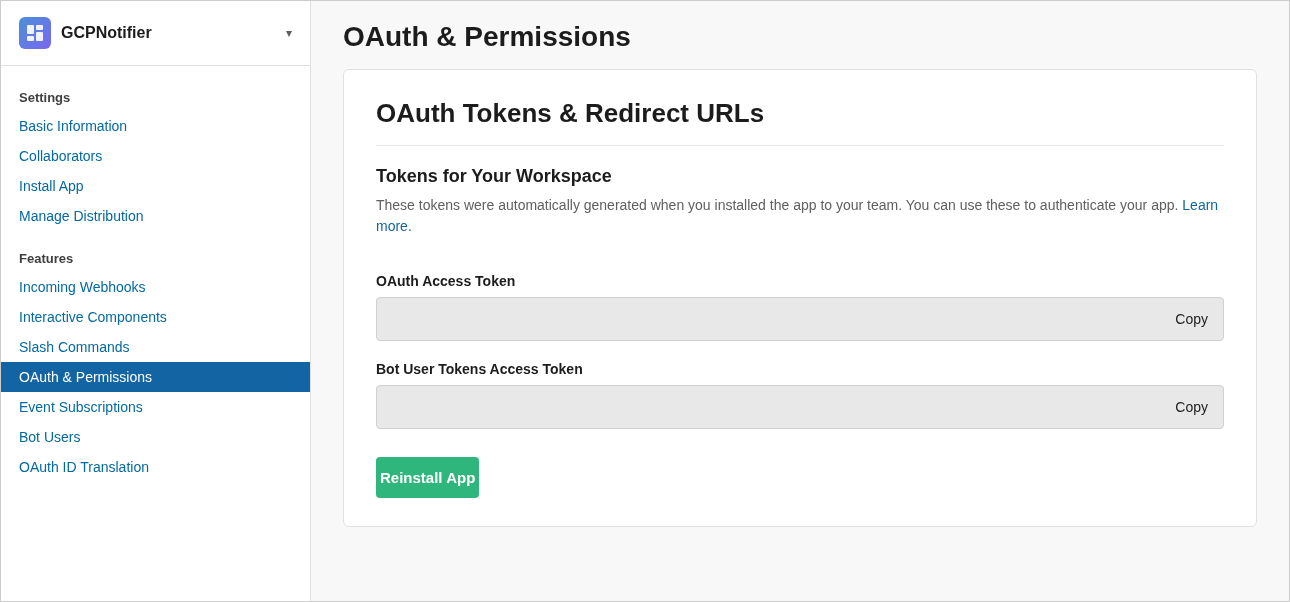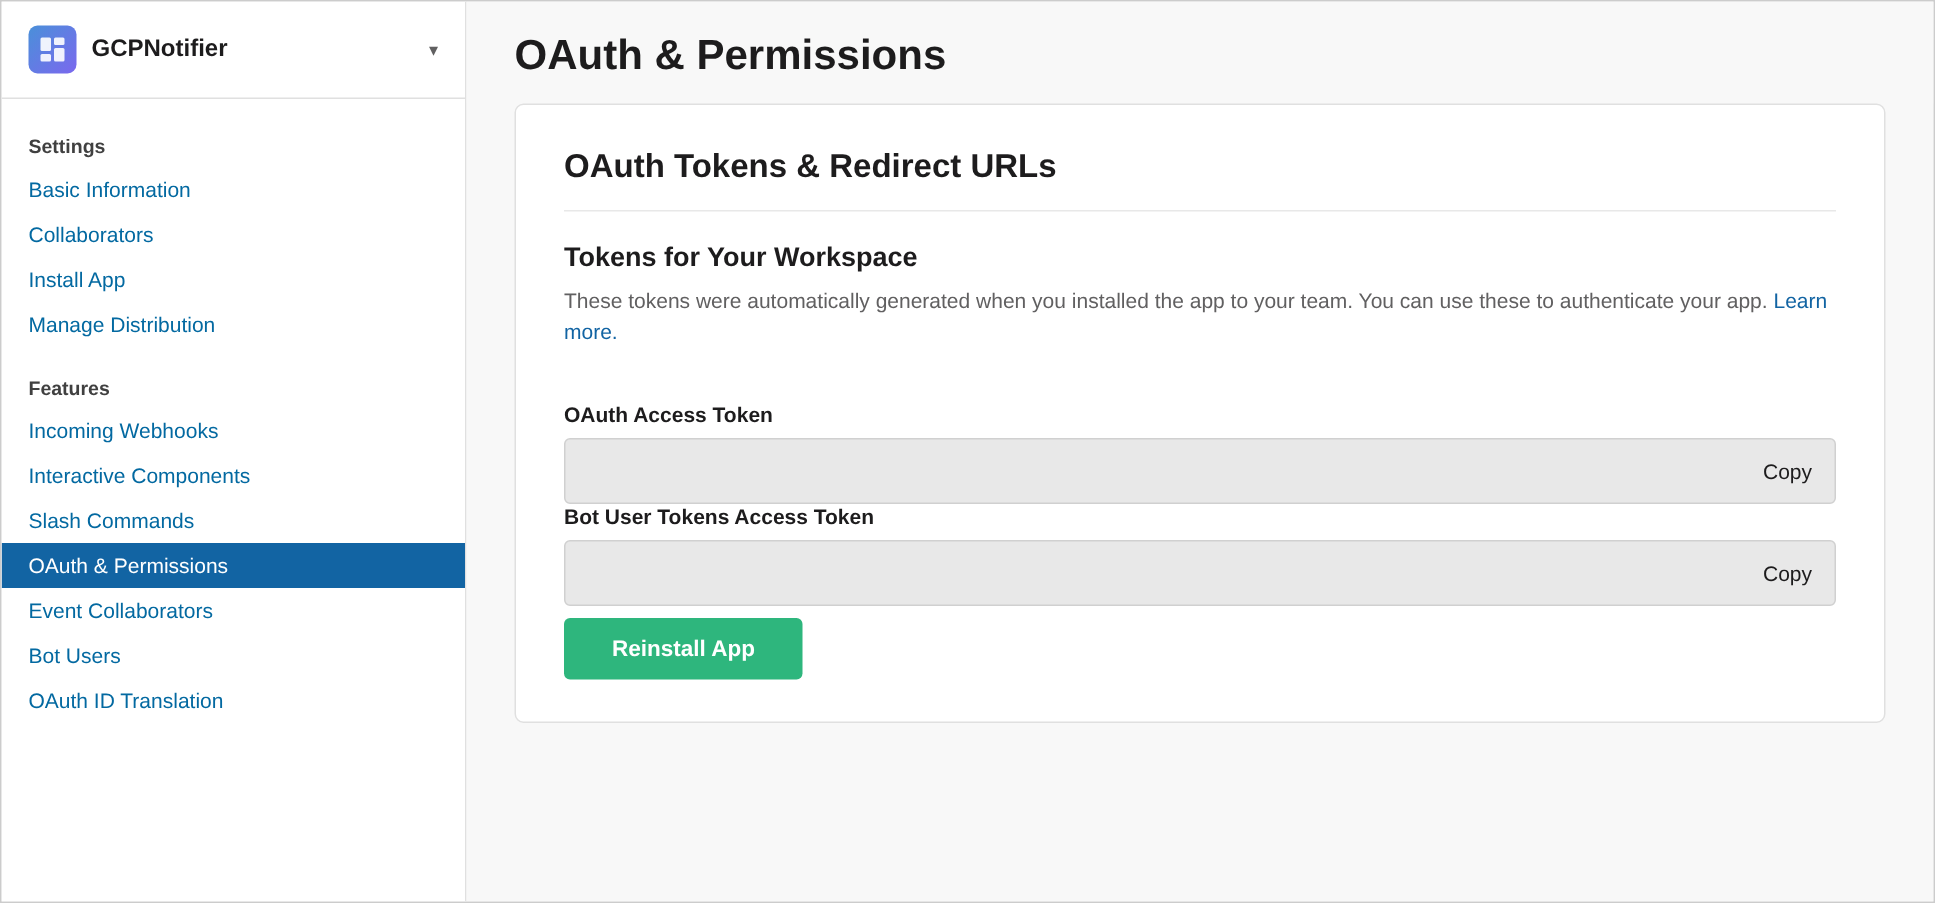--- a/index.html
+++ b/index.html
@@ -110,21 +110,21 @@
     }
 
     .card {
       background: #fff;
       border: 1px solid #e0e0e0;
       border-radius: 6px;
       padding: 28px 32px;
     }
 
     .card-title {
-      font-size: 22px;
+      font-size: 26px;
       font-weight: 700;
       color: #1d1c1d;
       margin-bottom: 20px;
       padding-bottom: 16px;
       border-bottom: 1px solid #e8e8e8;
     }
 
     .section-title {
       font-size: 18px;
       font-weight: 700;
@@ -146,20 +146,21 @@
 
     .field-label {
       font-size: 14px;
       font-weight: 700;
       color: #1d1c1d;
       margin-bottom: 8px;
     }
 
     .token-field-wrapper {
       position: relative;
+      margin-bottom: 20px;
     }
 
     .token-input {
       width: 100%;
       height: 44px;
       background: #e8e8e8;
       border: 1px solid #d0d0d0;
       border-radius: 4px;
       padding: 0 80px 0 12px;
       font-size: 14px;
@@ -178,21 +179,21 @@
       font-weight: 400;
       cursor: pointer;
       padding: 4px 8px;
     }
 
     .reinstall-button {
       background: #2eb67d;
       color: #fff;
       border: none;
       border-radius: 4px;
-      padding: 12px 32px;
+      padding: 12px 4px;
       font-size: 15px;
       font-weight: 600;
       cursor: pointer;
       margin-top: 8px;
     }
   </style>
 </head>
 <body>
 
 <div class="sidebar">
@@ -233,21 +234,21 @@
     <div class="nav-item">
       <span>Interactive Components</span>
     </div>
     <div class="nav-item">
       <span>Slash Commands</span>
     </div>
     <div class="nav-item active">
       <span>OAuth &amp; Permissions</span>
     </div>
     <div class="nav-item">
-      <span>Event Collaborators</span>
+      <span>Event Subscriptions</span>
     </div>
     <div class="nav-item">
       <span>Bot Users</span>
     </div>
     <div class="nav-item">
       <span>OAuth ID Translation</span>
     </div>
   </nav>
 </div>
 

